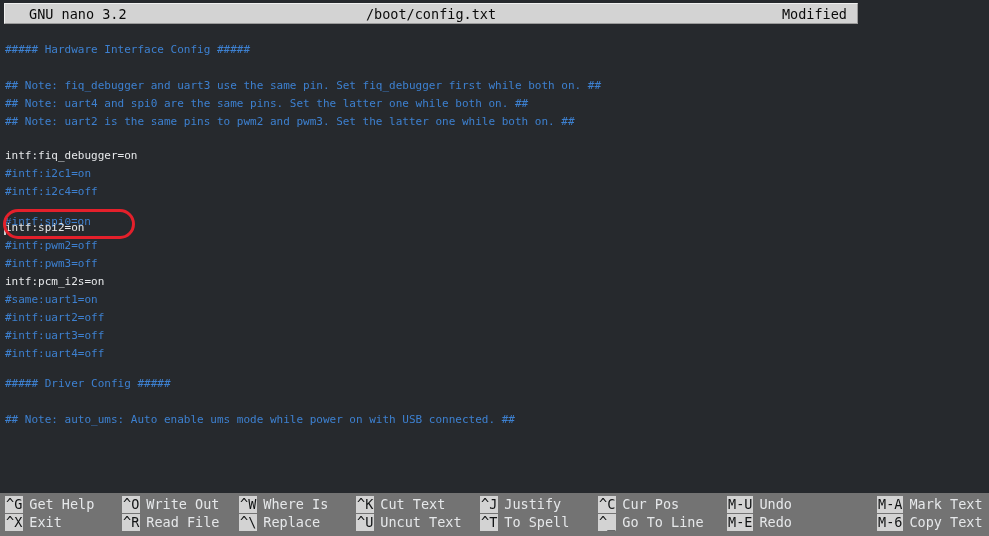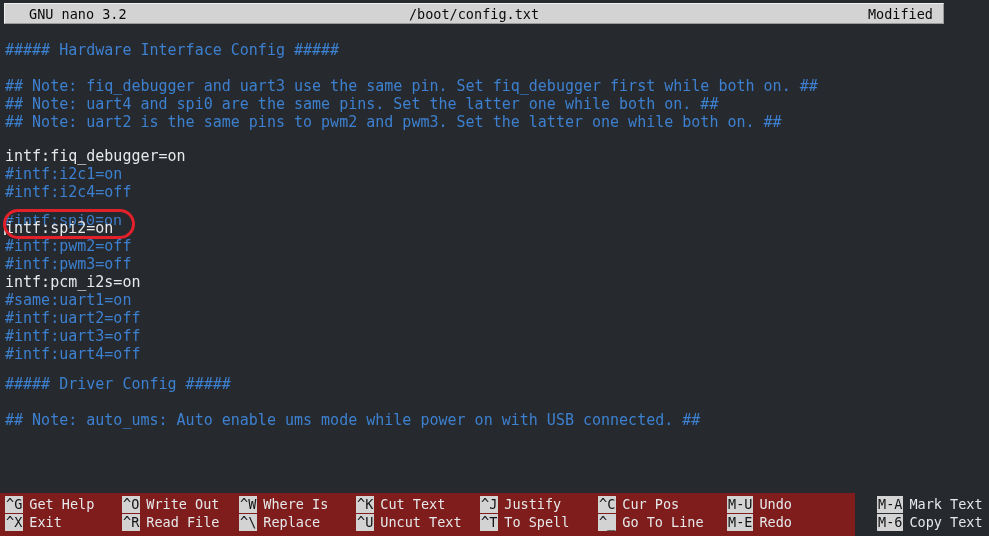--- a/index.html
+++ b/index.html
@@ -25,21 +25,21 @@
   .titlebar {
     position: absolute;
     left: 0; top: 0;
     width: 989px;
     height: 27px;
     background: #26292d;
   }
   .titlebar-inner {
     position: absolute;
     left: 4px; top: 3px;
-    width: 940px;
+    width: 854px;
     height: 21px;
     background: #d3d3d3;
     border-top: 1px solid #efefef;
     border-left: 1px solid #efefef;
     border-right: 1px solid #9a9a9a;
     border-bottom: 1px solid #9a9a9a;
     box-sizing: border-box;
   }
   .titlebar-text {
     position: absolute;
@@ -58,21 +58,21 @@
     position: absolute;
     left: 0; top: 27px;
     width: 989px;
     height: 466px;
     background: #26292d;
   }
   .line {
     position: absolute;
     left: 5px;
     height: 18px;
-    font-size: 15px;
+    font-size: 11px;
     line-height: 18px;
     white-space: pre;
     letter-spacing: 0px;
   }
   .comment { color: #3d80d0; }
   .code    { color: #e6e8ea; }
 
   
   .cursor {
     position: absolute;
@@ -88,24 +88,23 @@
     border: 3px solid #e4202b;
     border-radius: 16px;
     box-sizing: border-box;
     pointer-events: none;
   }
 
   
   .shortcutbar {
     position: absolute;
     left: 0; top: 493px;
-    width: 820px;
+    width: 989px;
     height: 43px;
-    background: #7f1d1d;
-    padding-left: 35px;
+    background: #737373;
   }
   .sc-col {
     position: absolute;
     top: 0;
     height: 43px;
   }
   .sc-row {
     position: absolute;
     height: 17px;
     white-space: pre;

